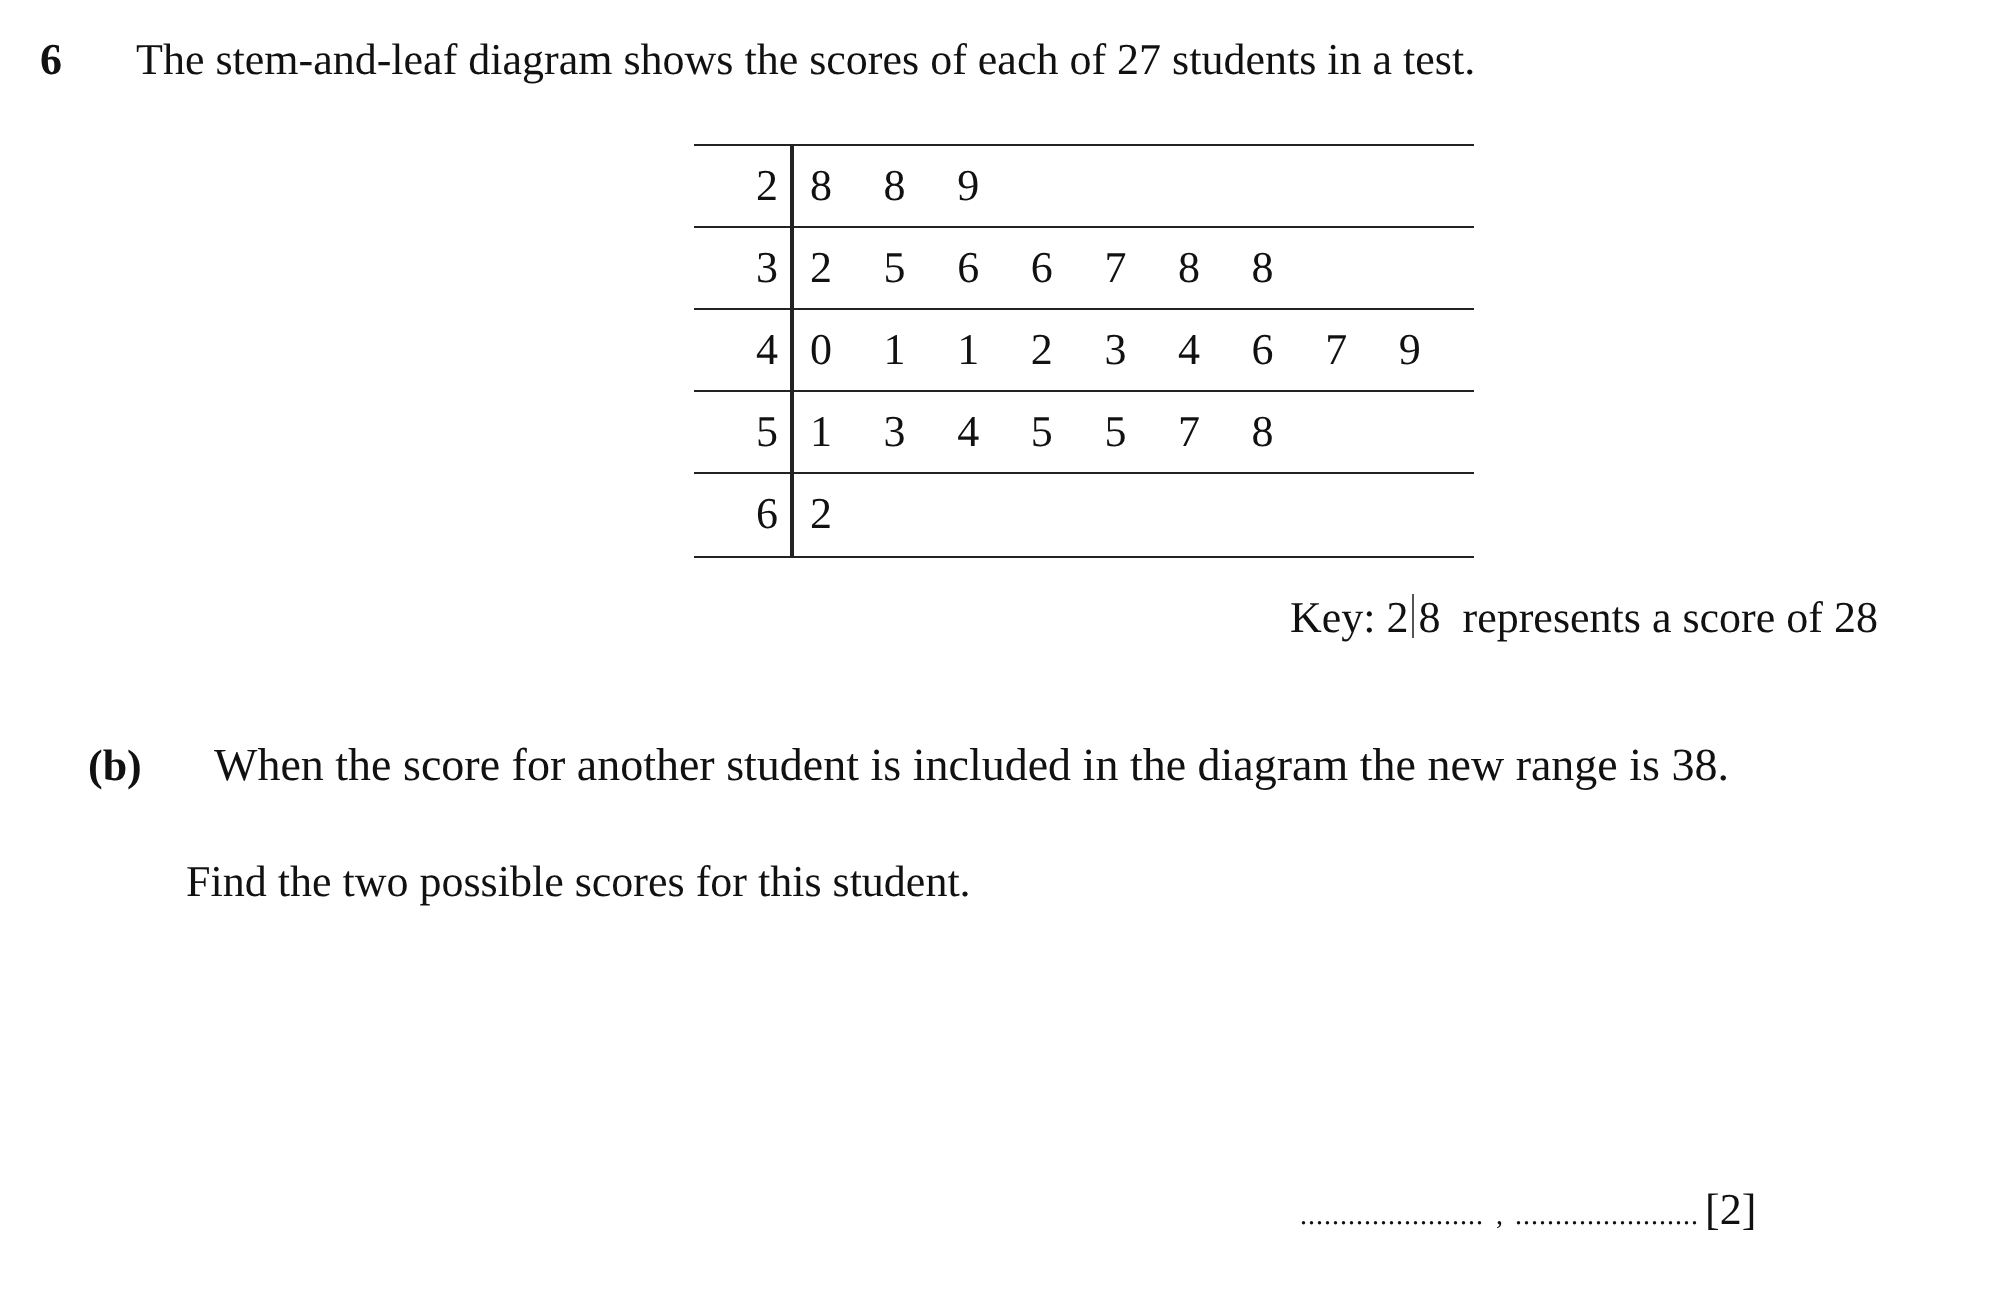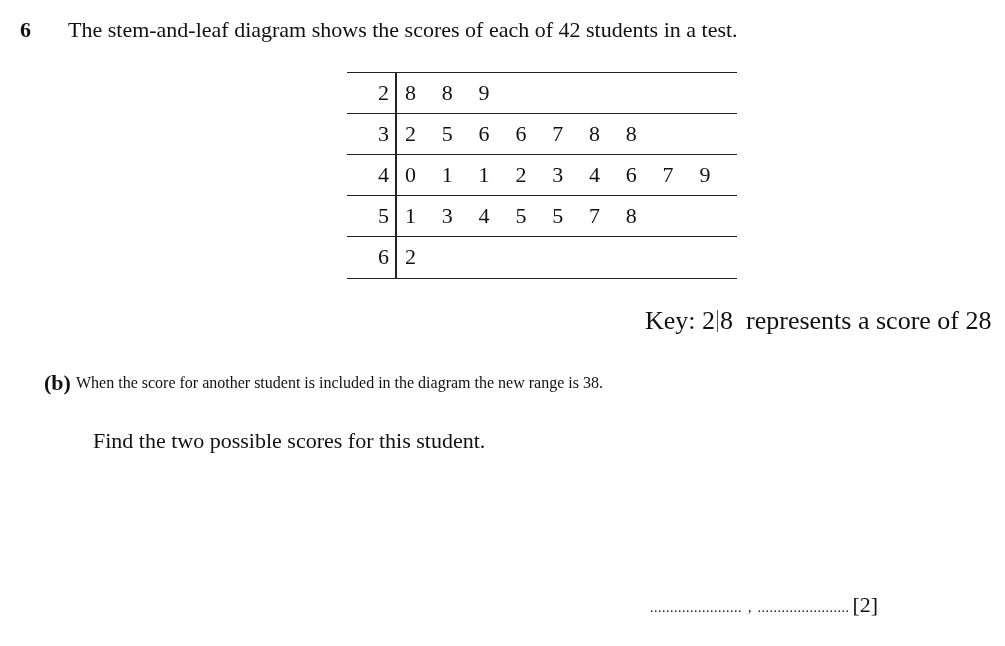--- a/index.html
+++ b/index.html
@@ -69,45 +69,45 @@
       line-height: 40px;
       font-size: 22px;
       display: flex;
     }
     .leaf {
       width: 36.8px;
       text-align: left;
     }
     .key {
       left: 645px;
-      top: 306px;
-      font-size: 26px;
+      top: 294px;
+      font-size: 22px;
       line-height: 30px;
       white-space: nowrap;
       text-align: center;
     }
     .key-bar {
       display: inline-block;
       width: 1px;
       height: 22px;
       background: #555;
       vertical-align: -3px;
       margin: 0 2px;
     }
     .part-label {
       left: 44px;
       top: 368px;
       font-size: 22px;
       font-weight: bold;
       line-height: 30px;
     }
     .part-text {
-      left: 76px;
+      left: 107px;
       top: 368px;
-      font-size: 16px;
+      font-size: 23px;
       line-height: 30px;
       white-space: nowrap;
     }
     .part-instr {
       left: 93px;
       top: 426px;
       font-size: 22px;
       line-height: 30px;
       white-space: nowrap;
     }
@@ -126,21 +126,21 @@
       letter-spacing: 0.5px;
     }
     .marks {
       margin-left: 3px;
     }
   </style>
 </head>
 <body>
 
 <div class="abs qnum">6</div>
-<div class="abs qtext">The stem-and-leaf diagram shows the scores of each of 42 students in a test.</div>
+<div class="abs qtext">The stem-and-leaf diagram shows the scores of each of 27 students in a test.</div>
 
 <div class="abs sl-table">
   <div class="sl-divider"></div>
 
   <div class="sl-row">
     <div class="stem">2</div>
     <div class="leaves">
       <span class="leaf">8</span>
       <span class="leaf">8</span>
       <span class="leaf">9</span>

